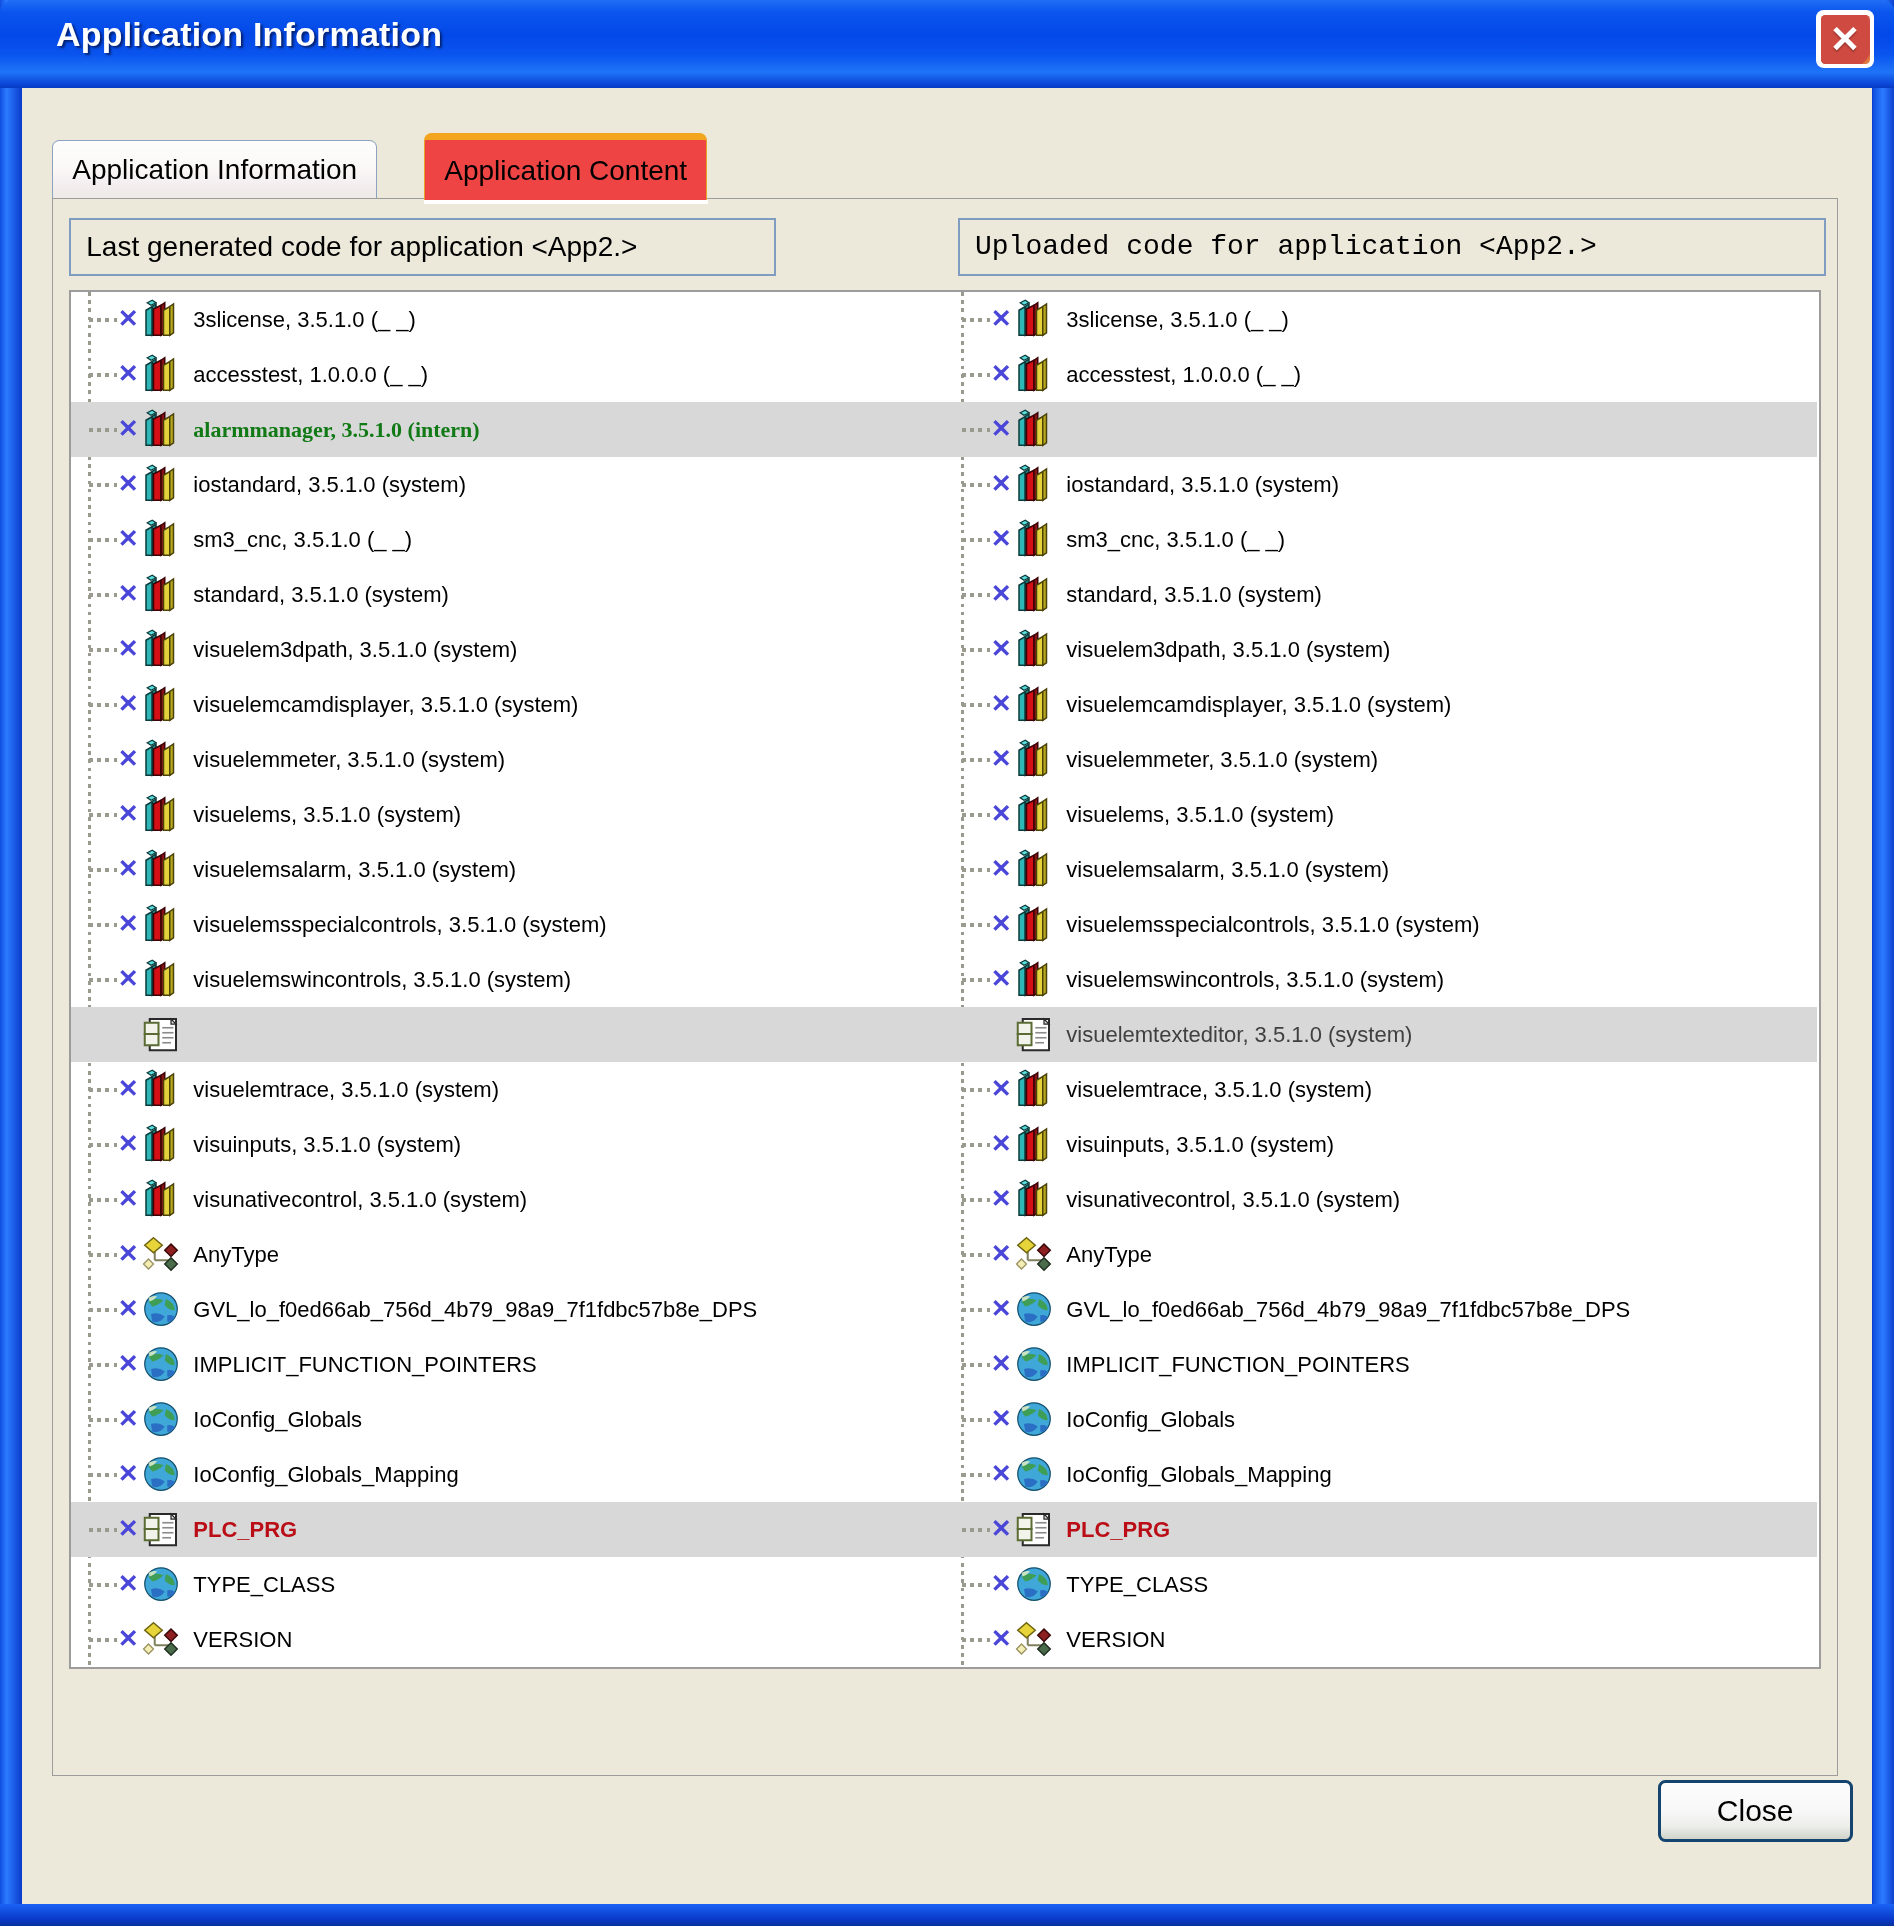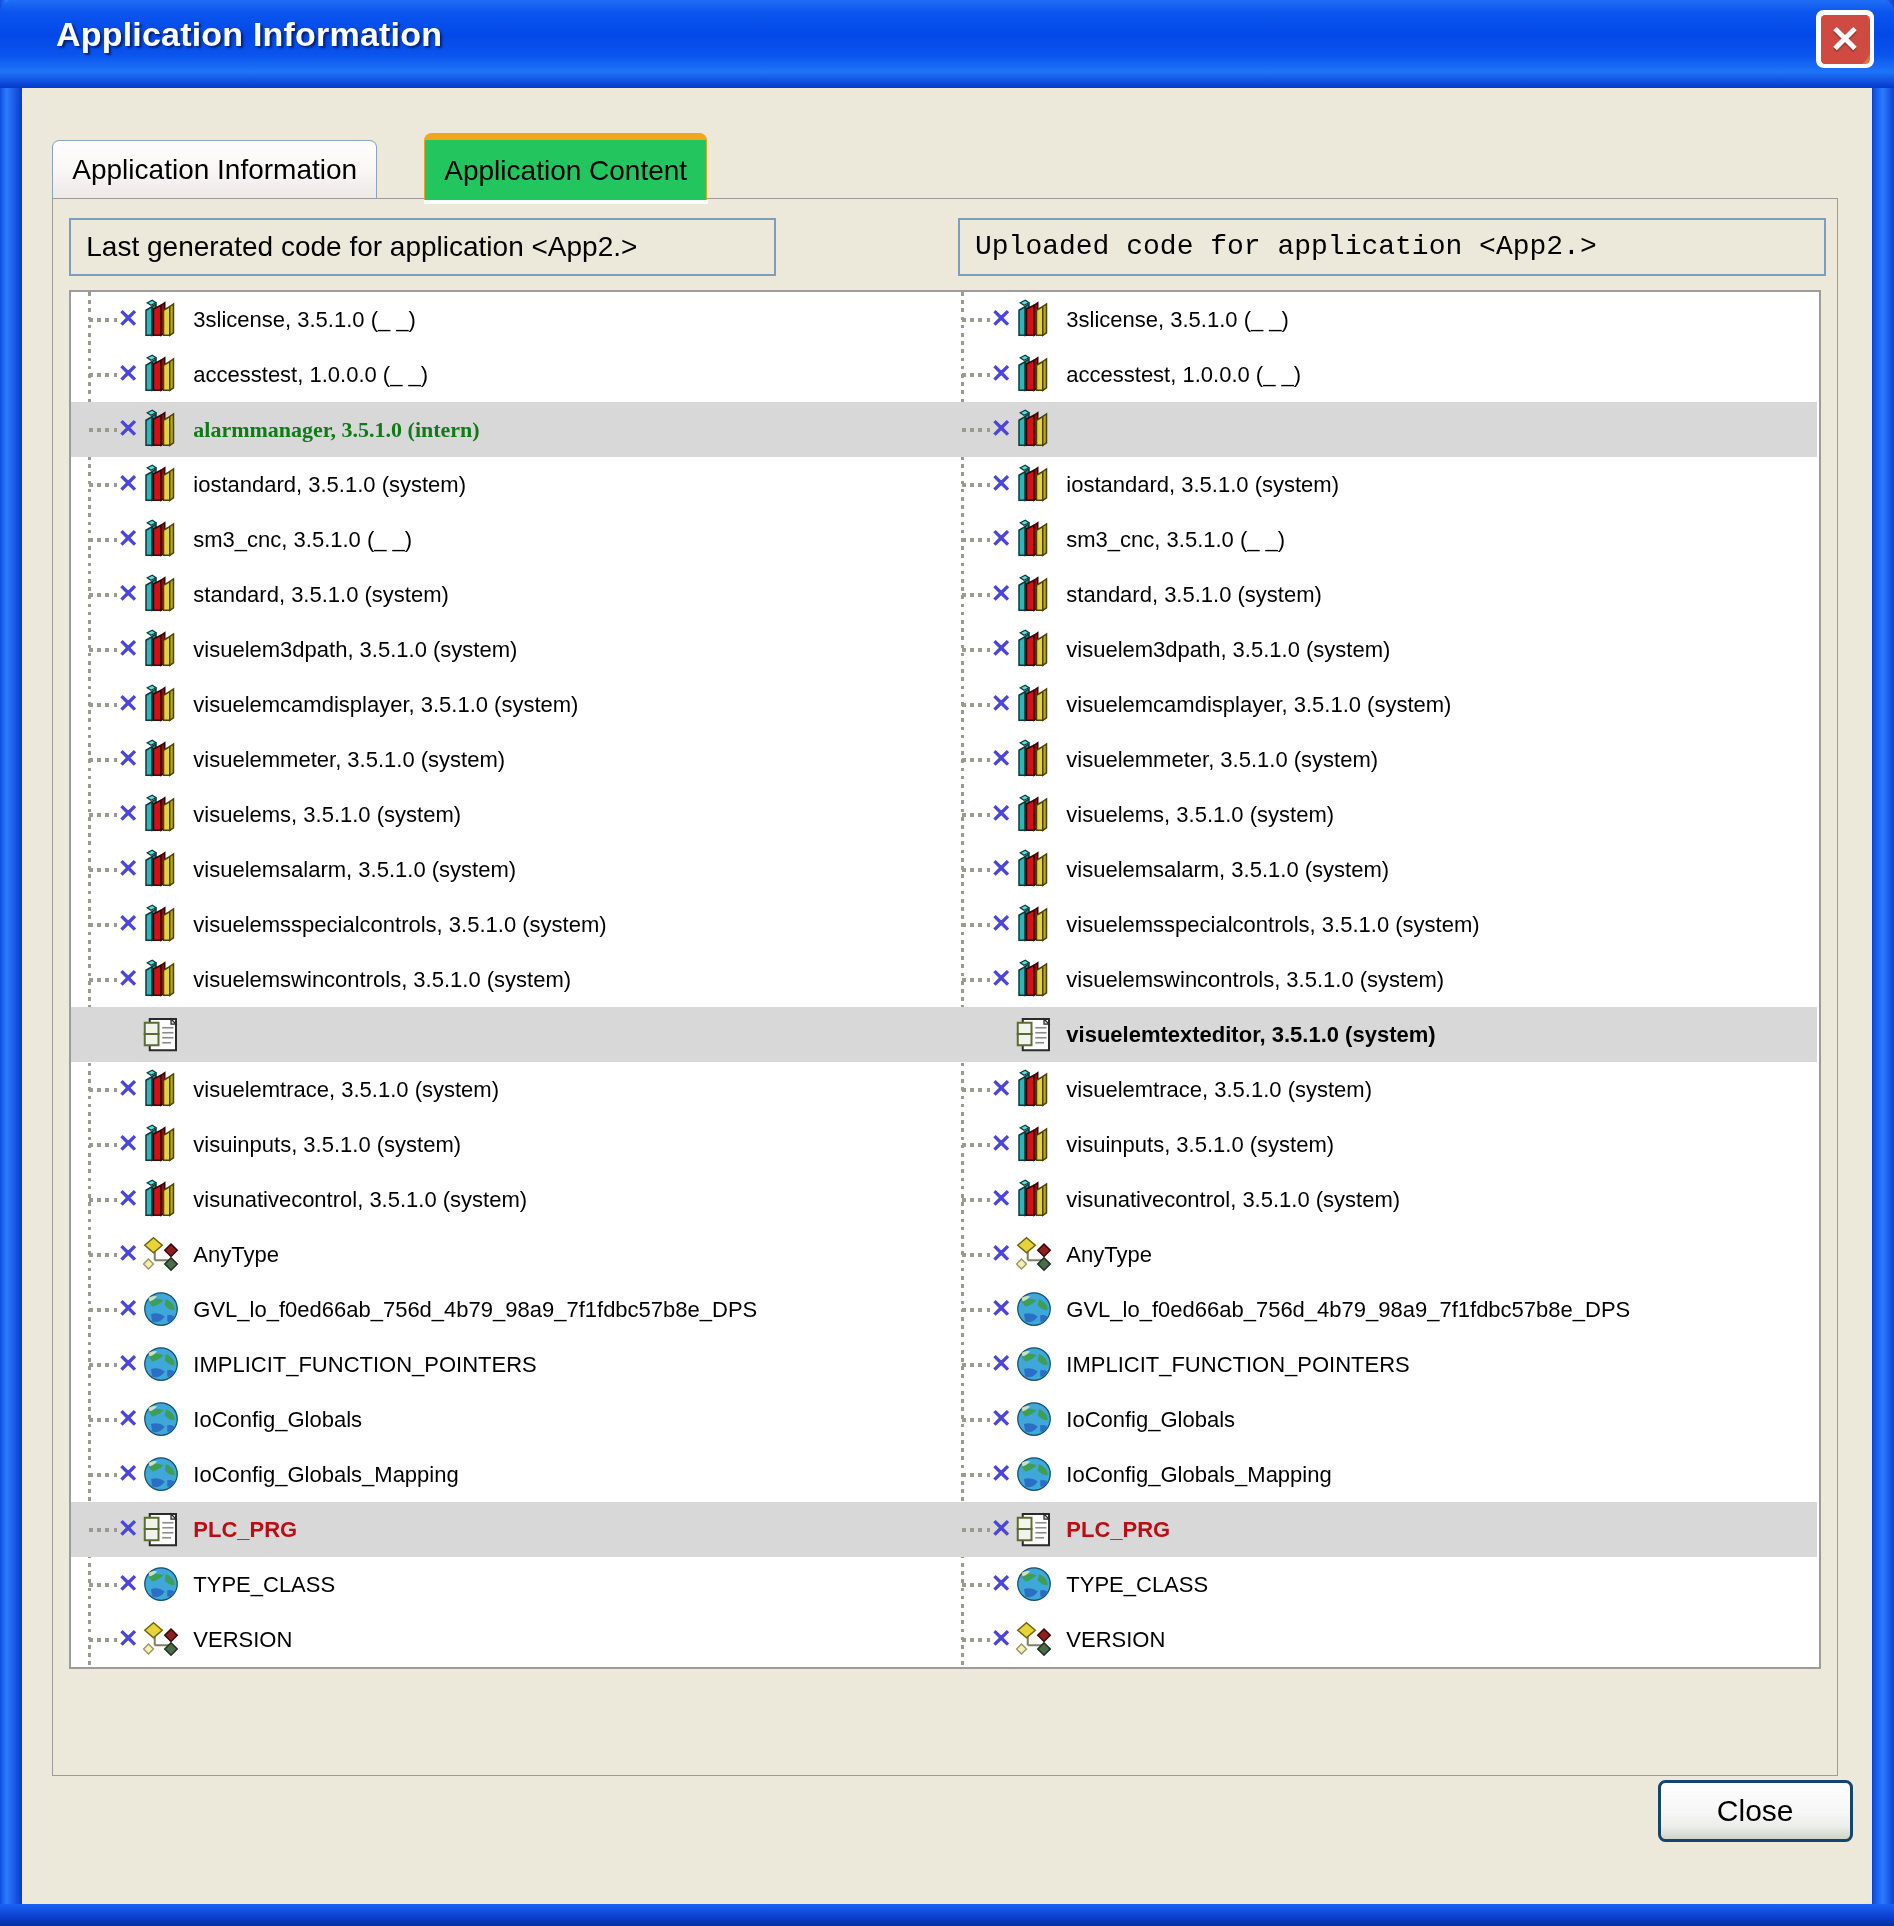--- a/index.html
+++ b/index.html
@@ -152,21 +152,21 @@
   .tab.inactive {
     left: 0;
     background: linear-gradient(to bottom, #fdfdfd 0%, #fbf9f7 45%, #f4eef0 75%, #eeeae6 100%);
     border: 1.5px solid #8ba3c0;
     border-bottom: 1.5px solid #9c9c9c;
   }
   .tab.active {
     left: 372px;
     top: 0;
     height: 68px;
-    background: #22c55e;
+    background: #ef4444;
     border: 1.5px solid #e8a326;
     border-top: 7.4px solid #f2a51d;
     border-bottom: none;
     z-index: 5;
     box-shadow: 0 0 0 0 transparent;
   }
   .tab.active .tab-underlay {
     position: absolute;
     left: -1.5px; right: -1.5px; bottom: -3px;
     height: 4.5px;
@@ -284,21 +284,21 @@
     position: absolute;
     left: 122px;
     top: 0;
     height: 55px;
     line-height: 55px;
     font-size: 22px;
     color: #000;
     white-space: nowrap;
   }
   .label.green { color: #117a16; font-weight: bold; font-family: Liberation Serif, serif; }
-  .label.blue  { color: #000000; font-weight: bold; }
+  .label.blue  { color: #404040; font-weight: normal; }
   .label.red   { color: #ba0d16; font-weight: bold; }
 
   
   .selband {
     position: absolute;
     left: 65px;
     right: 0;
     top: 0;
     height: 55px;
     background: #d8d8d8;

